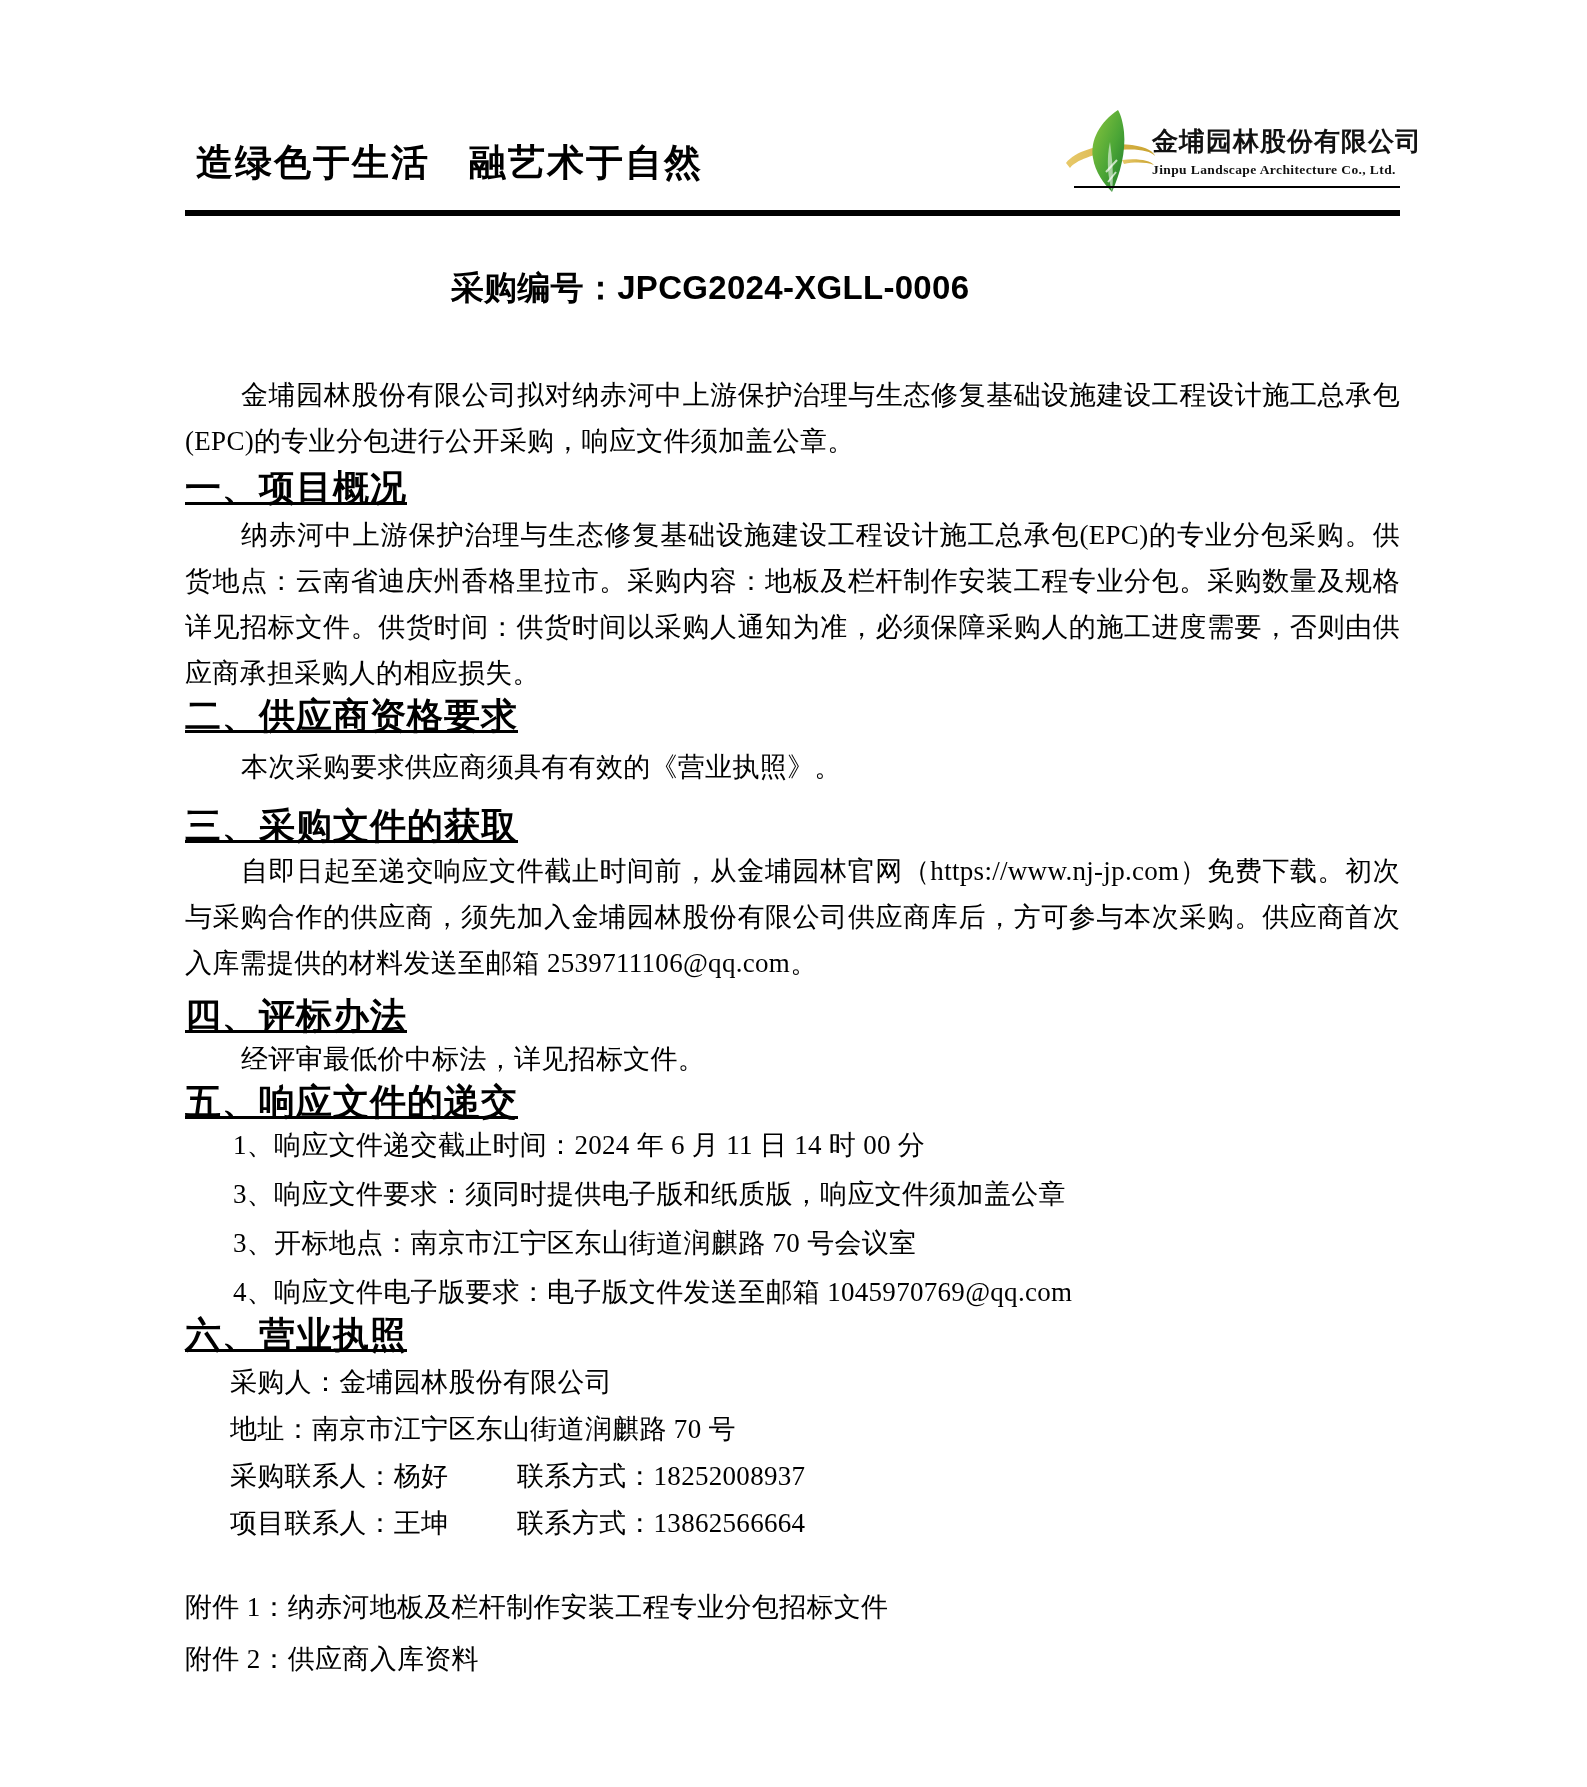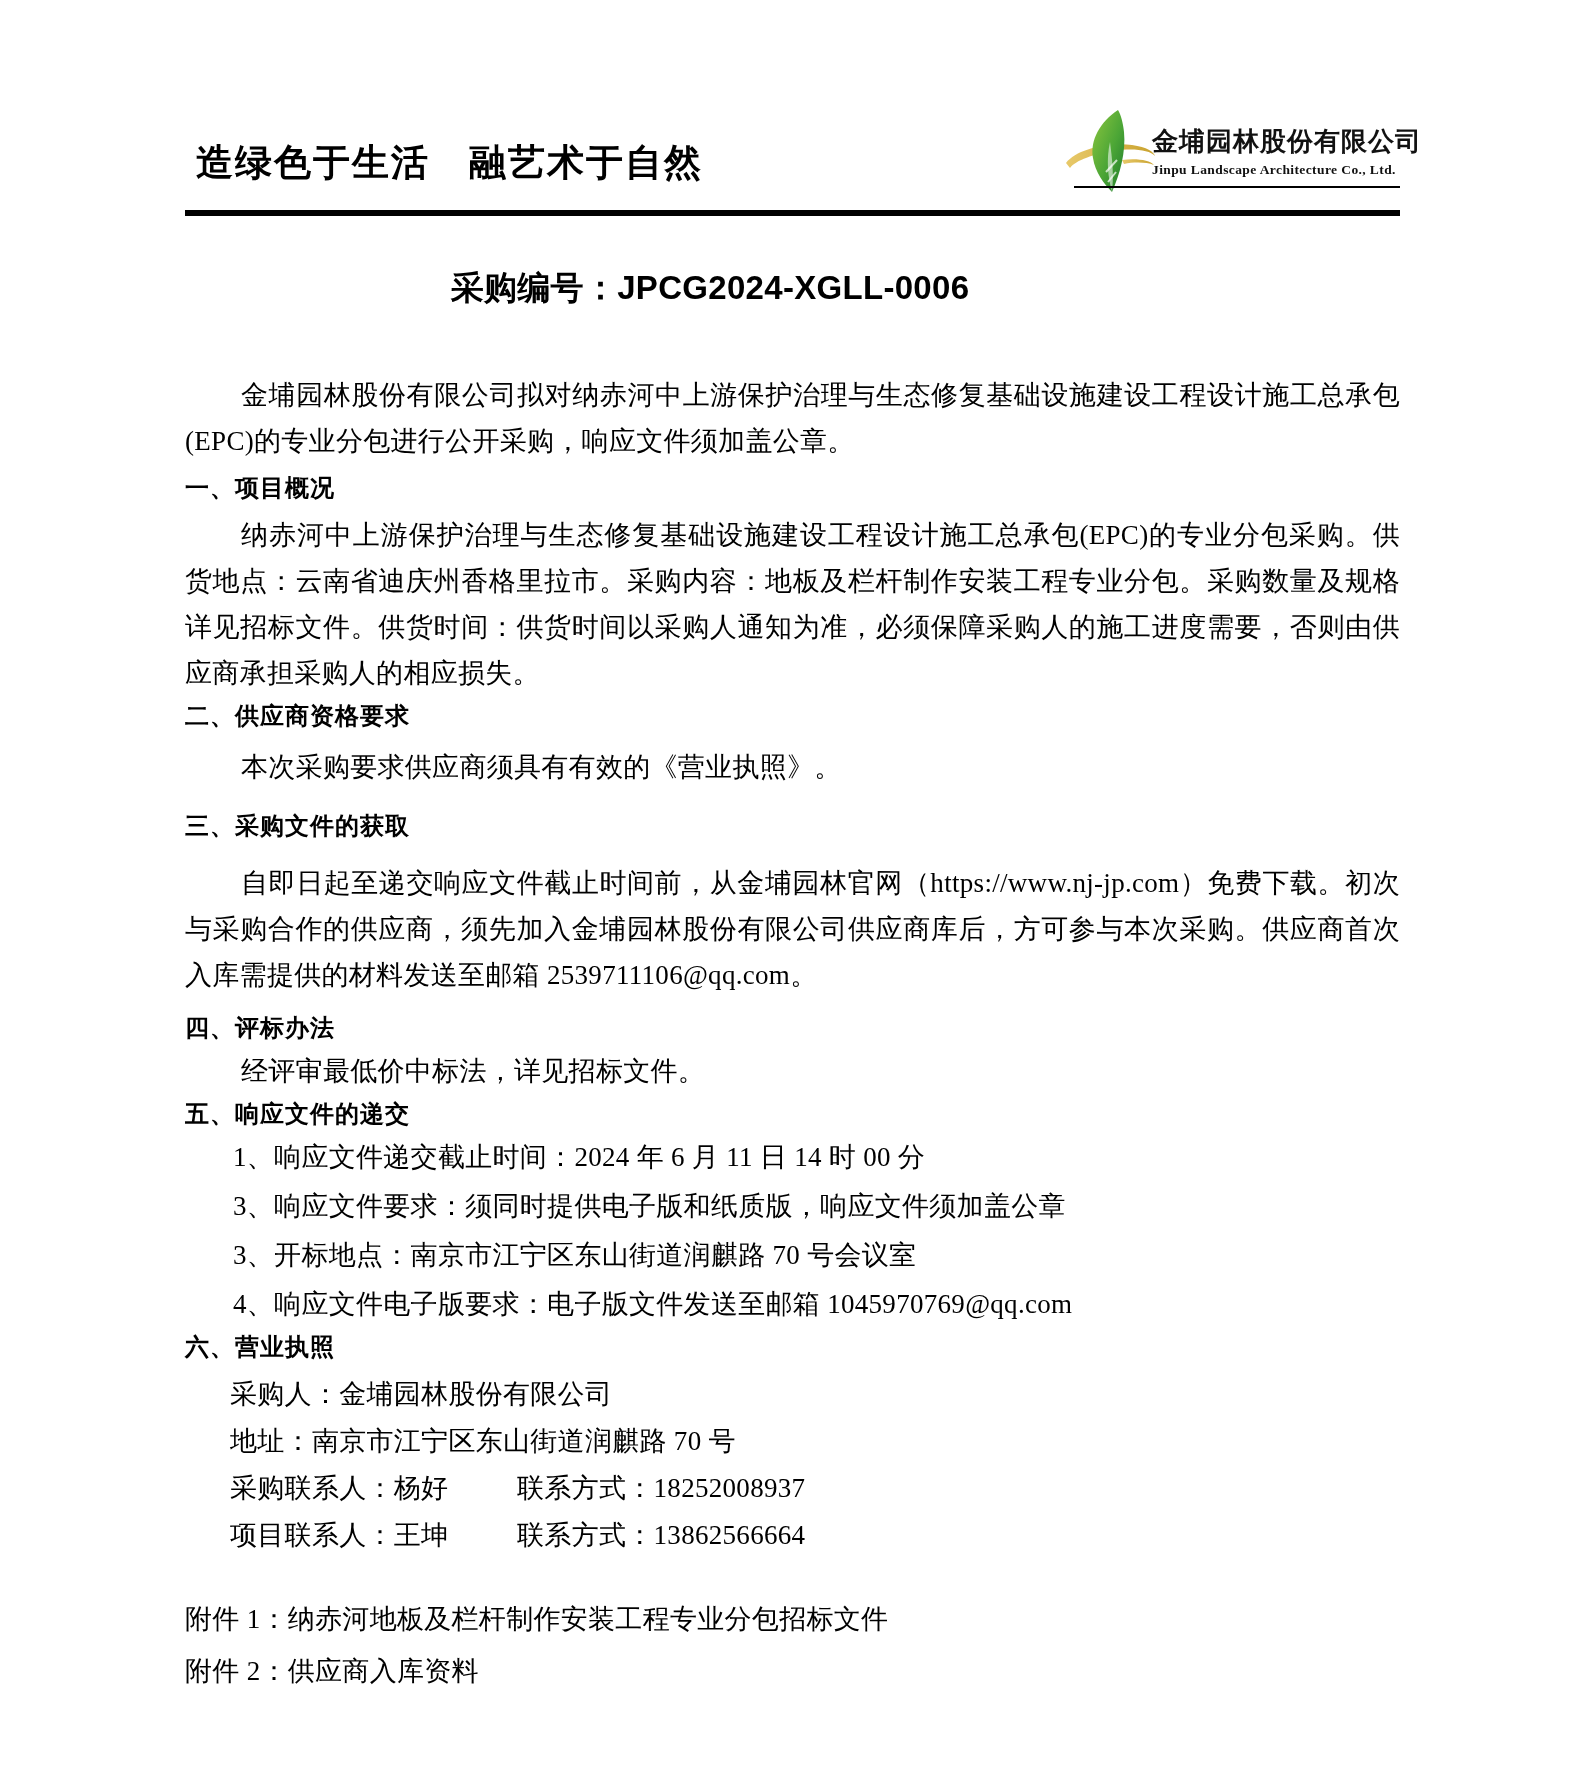--- a/index.html
+++ b/index.html
@@ -51,29 +51,30 @@
     text-align:center; padding-right:165px;
     font-size:33px; line-height:44px; font-weight:bold;
     font-family:Liberation Sans, sans-serif;
     margin-top:26px;
   }
   .para { text-align:justify; }
   .indent { text-indent:56px; }
   .intro { margin-top:62px; }
   .sec-title {
     font-family:"Liberation Sans", sans-serif;
-    font-weight:bold; font-size:24px; line-height:40px;
+    font-weight:bold; font-size:36px; line-height:40px;
     letter-spacing:1px;
+    text-decoration:underline;
   }
   .t1 { margin-top:4px; }
   .b1 { margin-top:4px; }
   .t2 { margin-top:0px; }
   .b2 { margin-top:8px; }
   .t3 { margin-top:16px; }
-  .b3 { margin-top:14px; }
+  .b3 { margin-top:2px; }
   .t4 { margin-top:10px; }
   .b4 { margin-top:0px; }
   .t5 { margin-top:0px; }
   .list-item { padding-left:48px; line-height:46px; }
   .list-item + .list-item { margin-top:3px; }
   .t6 { margin-top:0px; }
   .contact-line { padding-left:45px; line-height:46px; margin-top:1px; }
   .contact-line.first { margin-top:4px; }
   .contact-left { display:inline-block; width:280px; }
   .attachments { margin-top:38px; }

